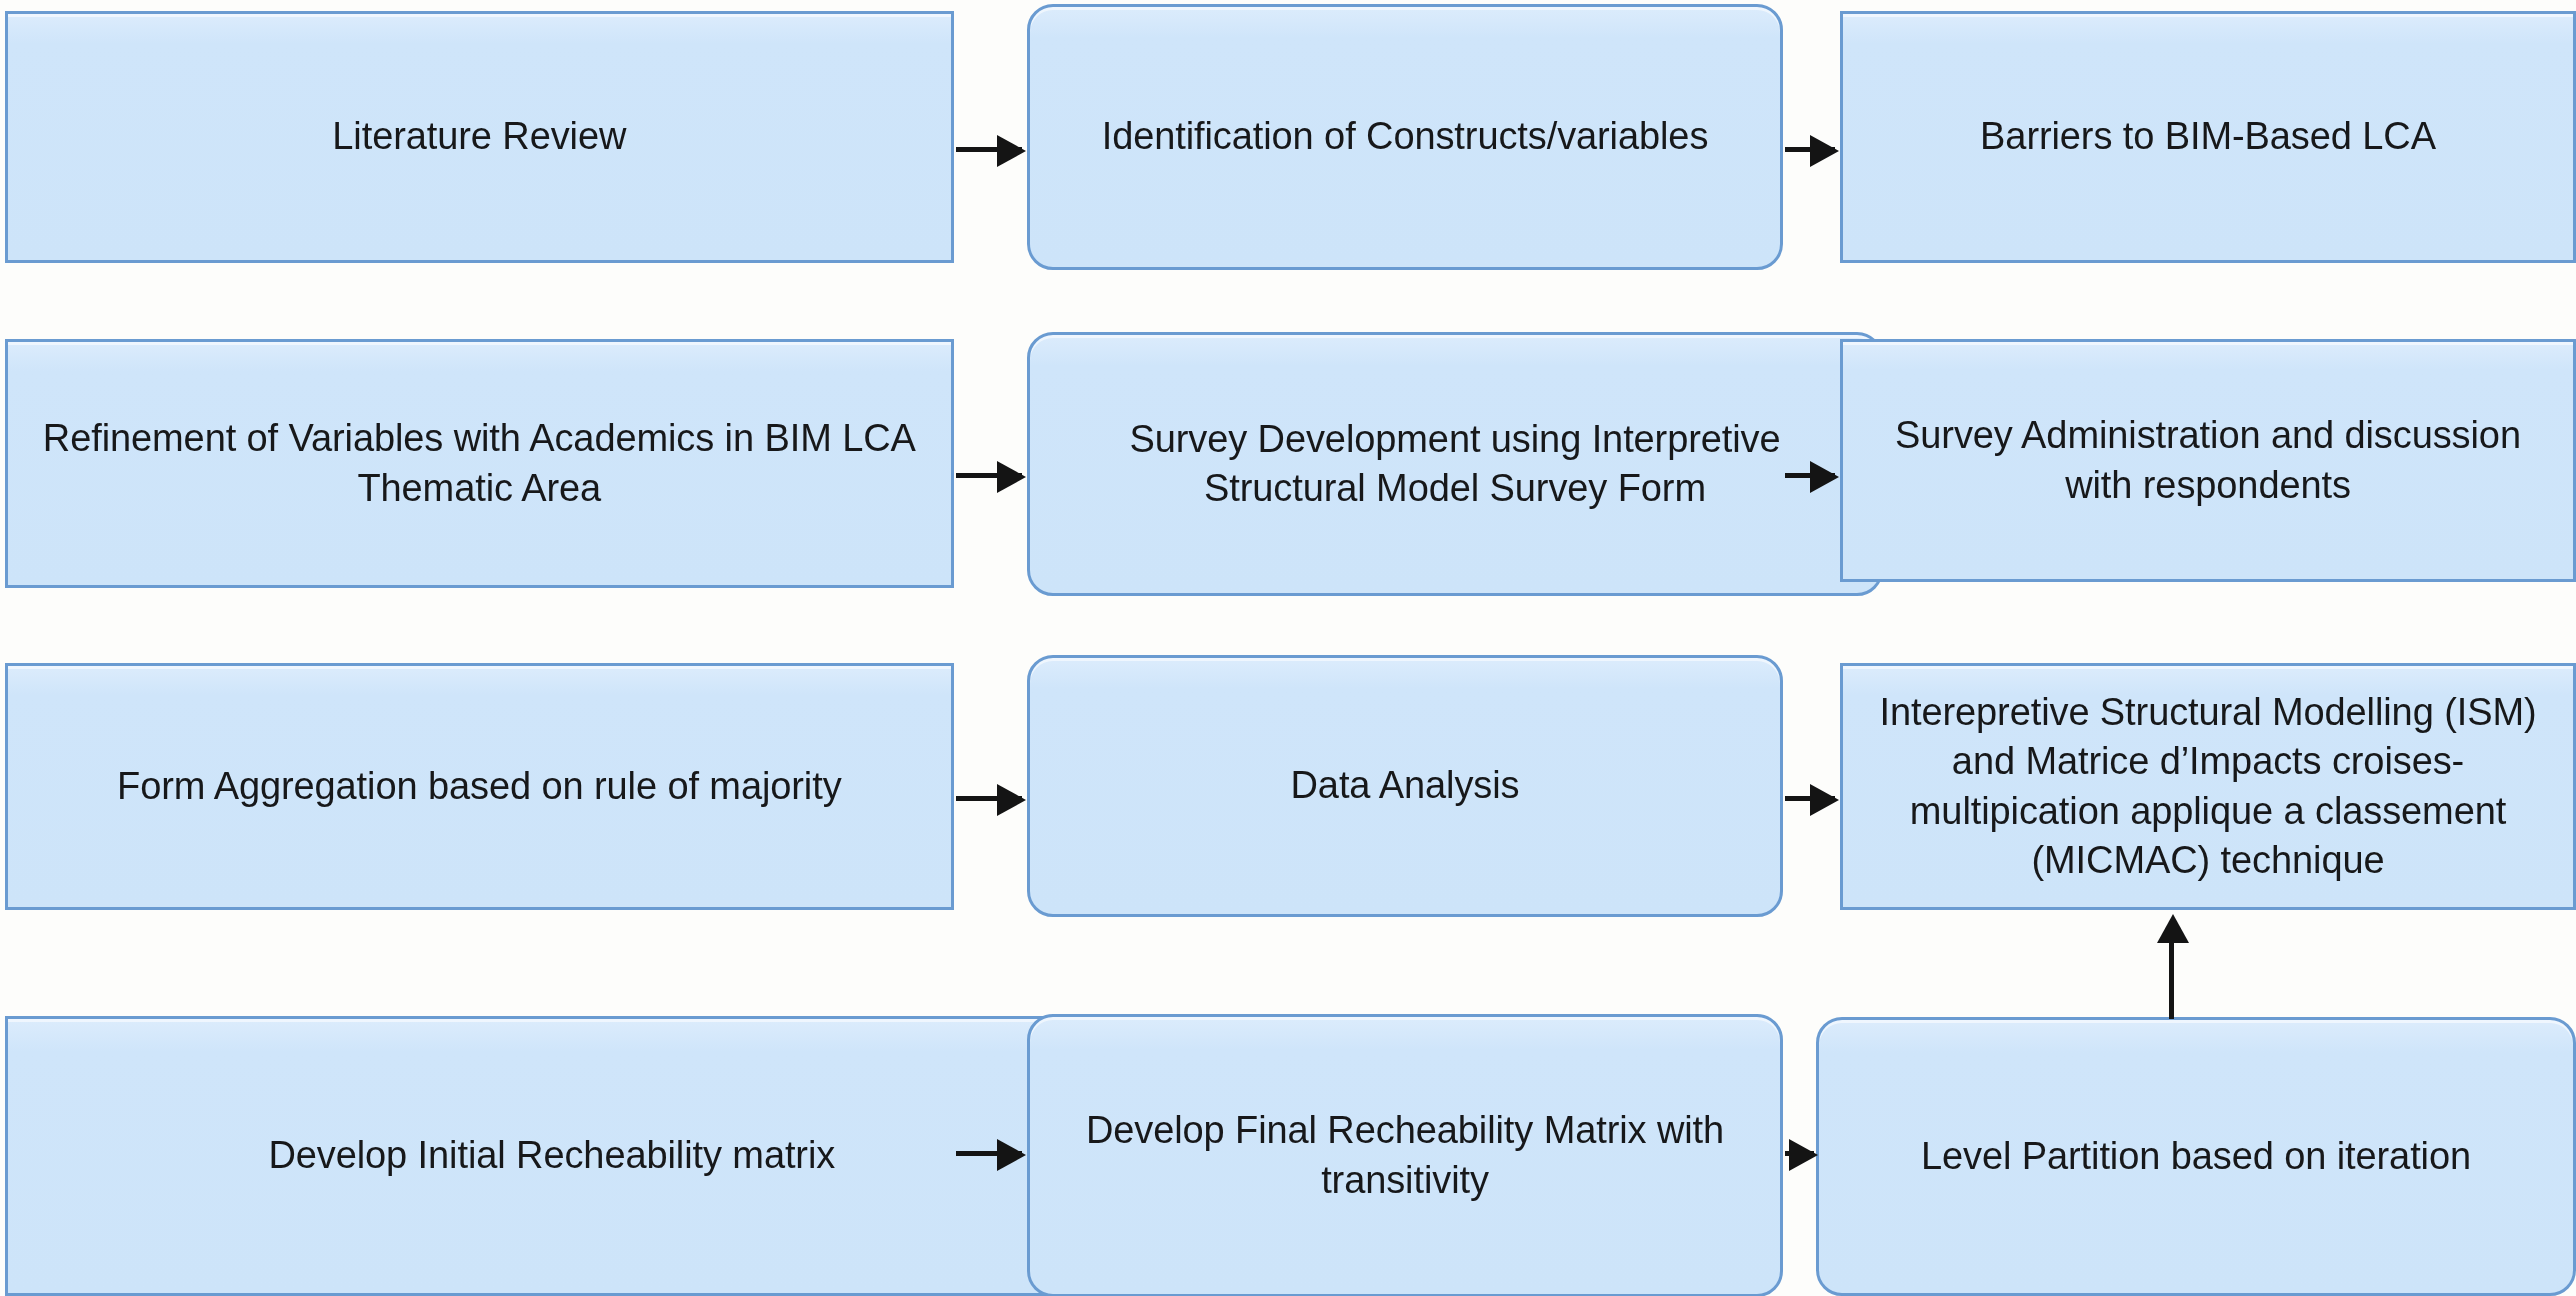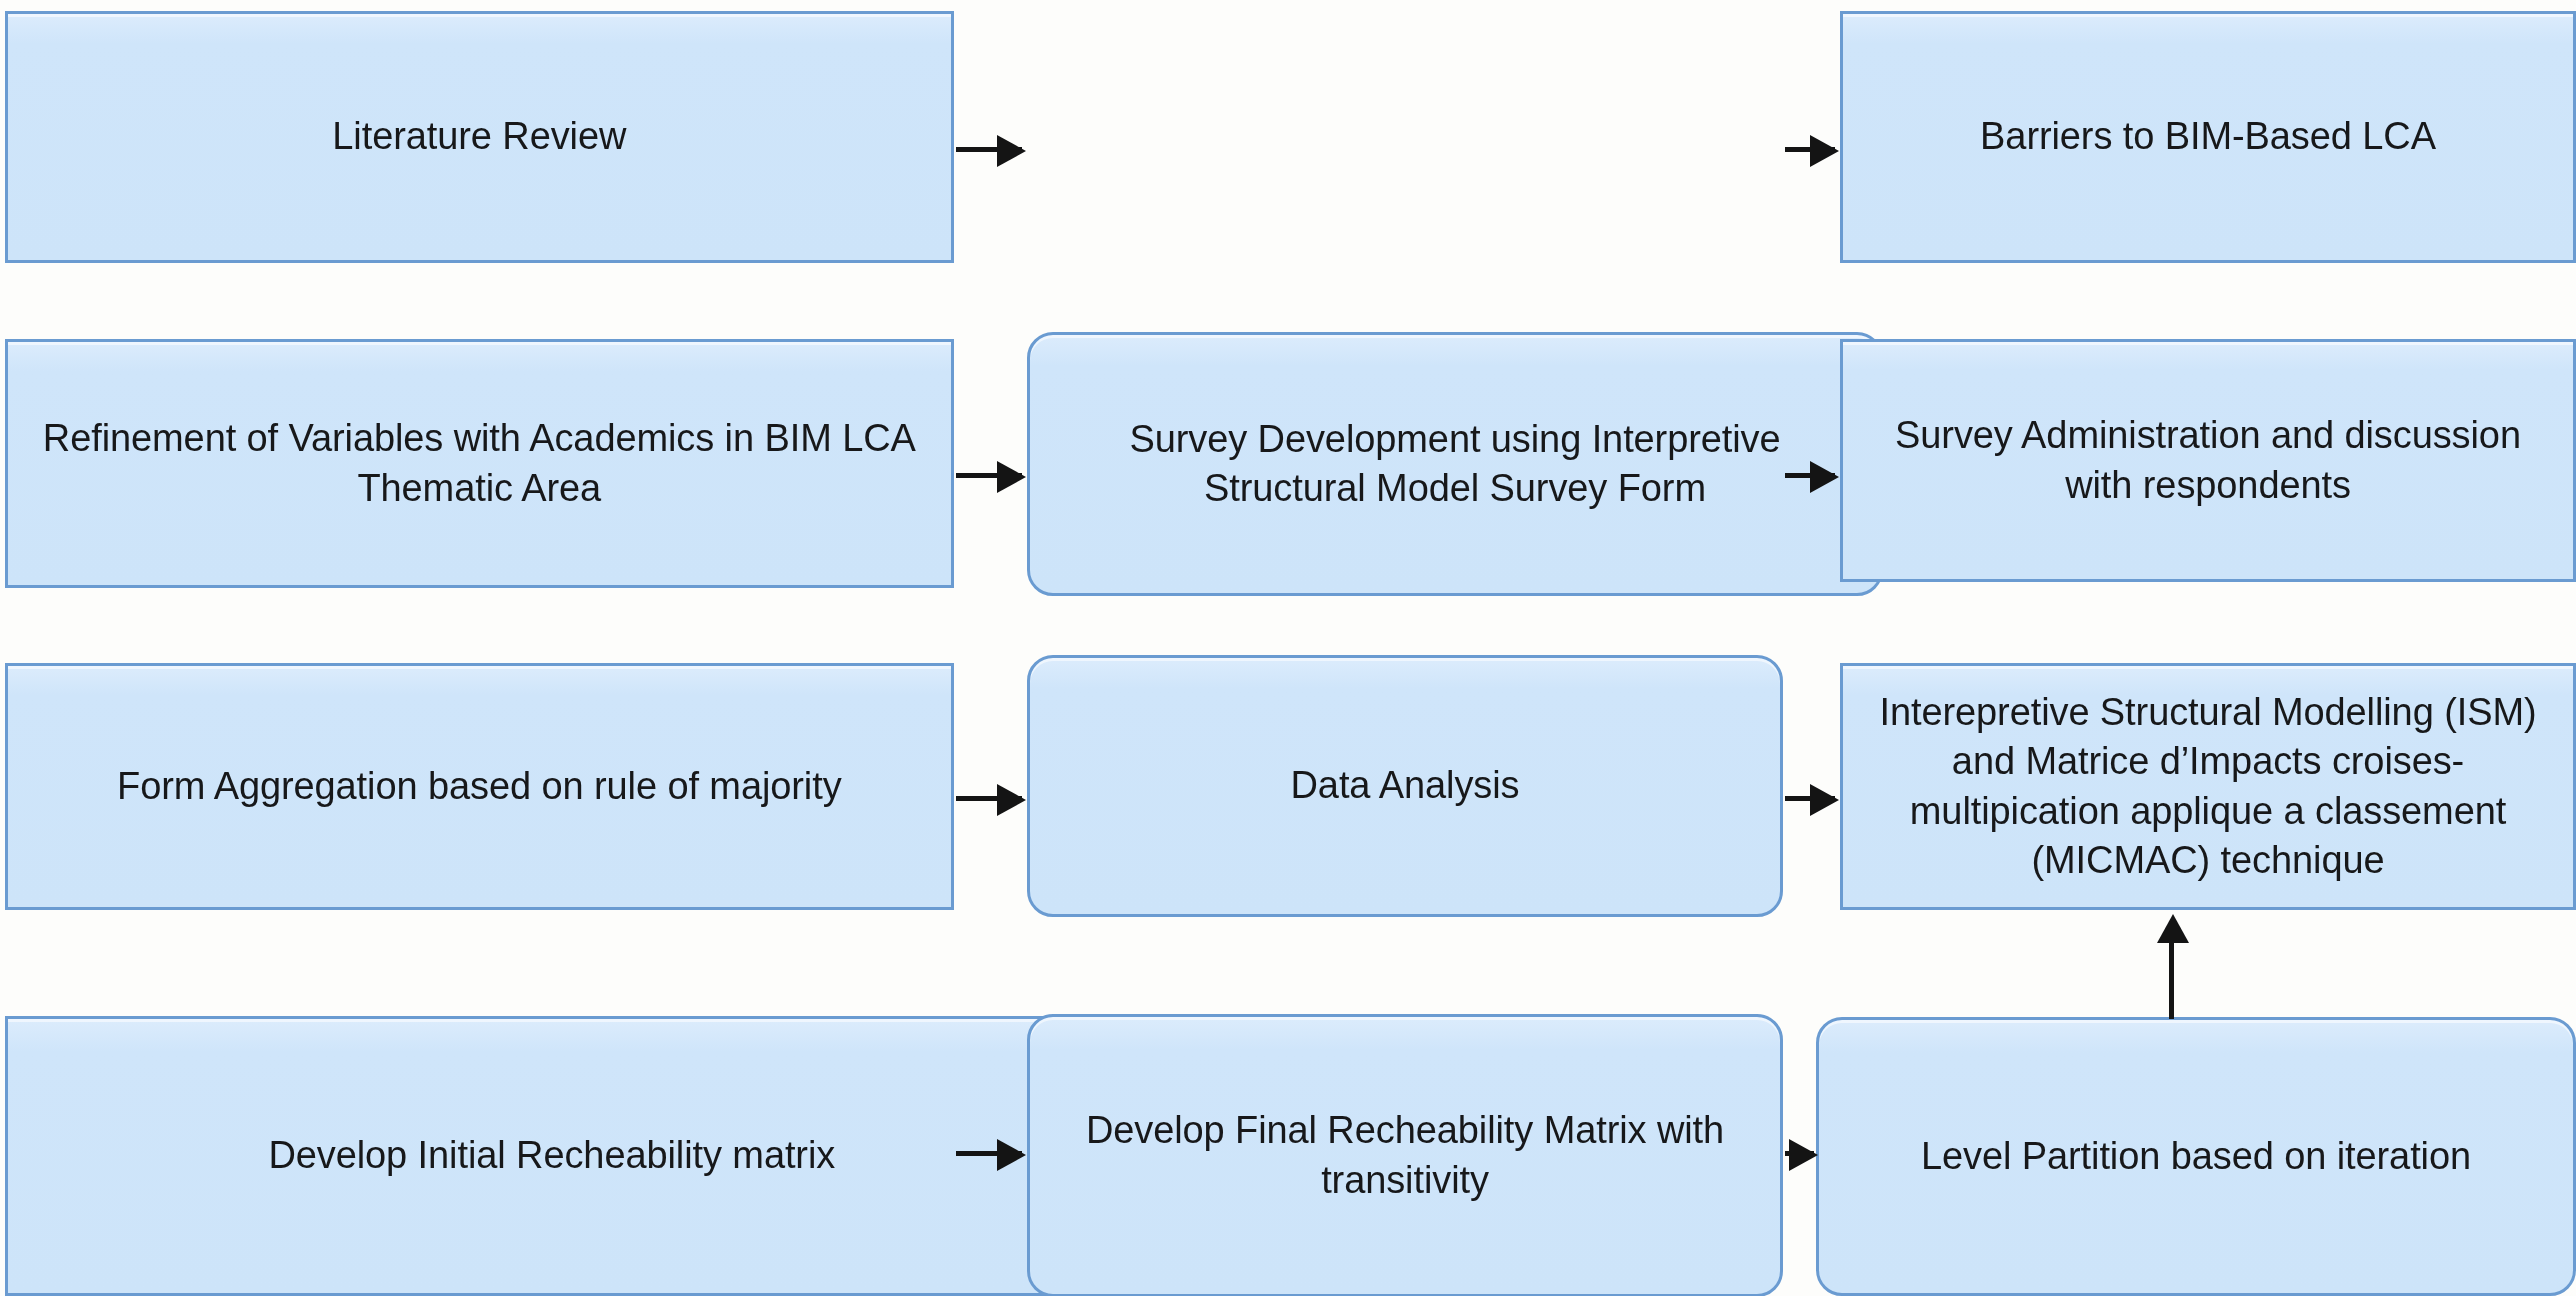--- a/index.html
+++ b/index.html
@@ -68,20 +68,23 @@
 </style>
 </head>
 <body>
 
 <div id="canvas">
 
   <div class="node" style="left:4.8px; top:10.7px; width:949px; height:252px;">
     <span class="label">Literature Review</span>
   </div>
 
+  <div class="node rounded" style="left:1027px; top:3.6px; width:756px; height:266px;">
+    <span class="label">Identification of Constructs/variables</span>
+  </div>
 
   <div class="node" style="left:1840px; top:10.7px; width:736px; height:252px;">
     <span class="label">Barriers to BIM-Based LCA</span>
   </div>
 
   <div class="arrow-h" style="left:956px; top:147px; width:66px;"></div>
   <div class="arrow-h" style="left:1785px; top:147px; width:50px;"></div>
 
   <div class="node" style="left:4.8px; top:339px; width:949px; height:249px;">
     <span class="label">Refinement of Variables with Academics in BIM LCA Thematic Area</span>

